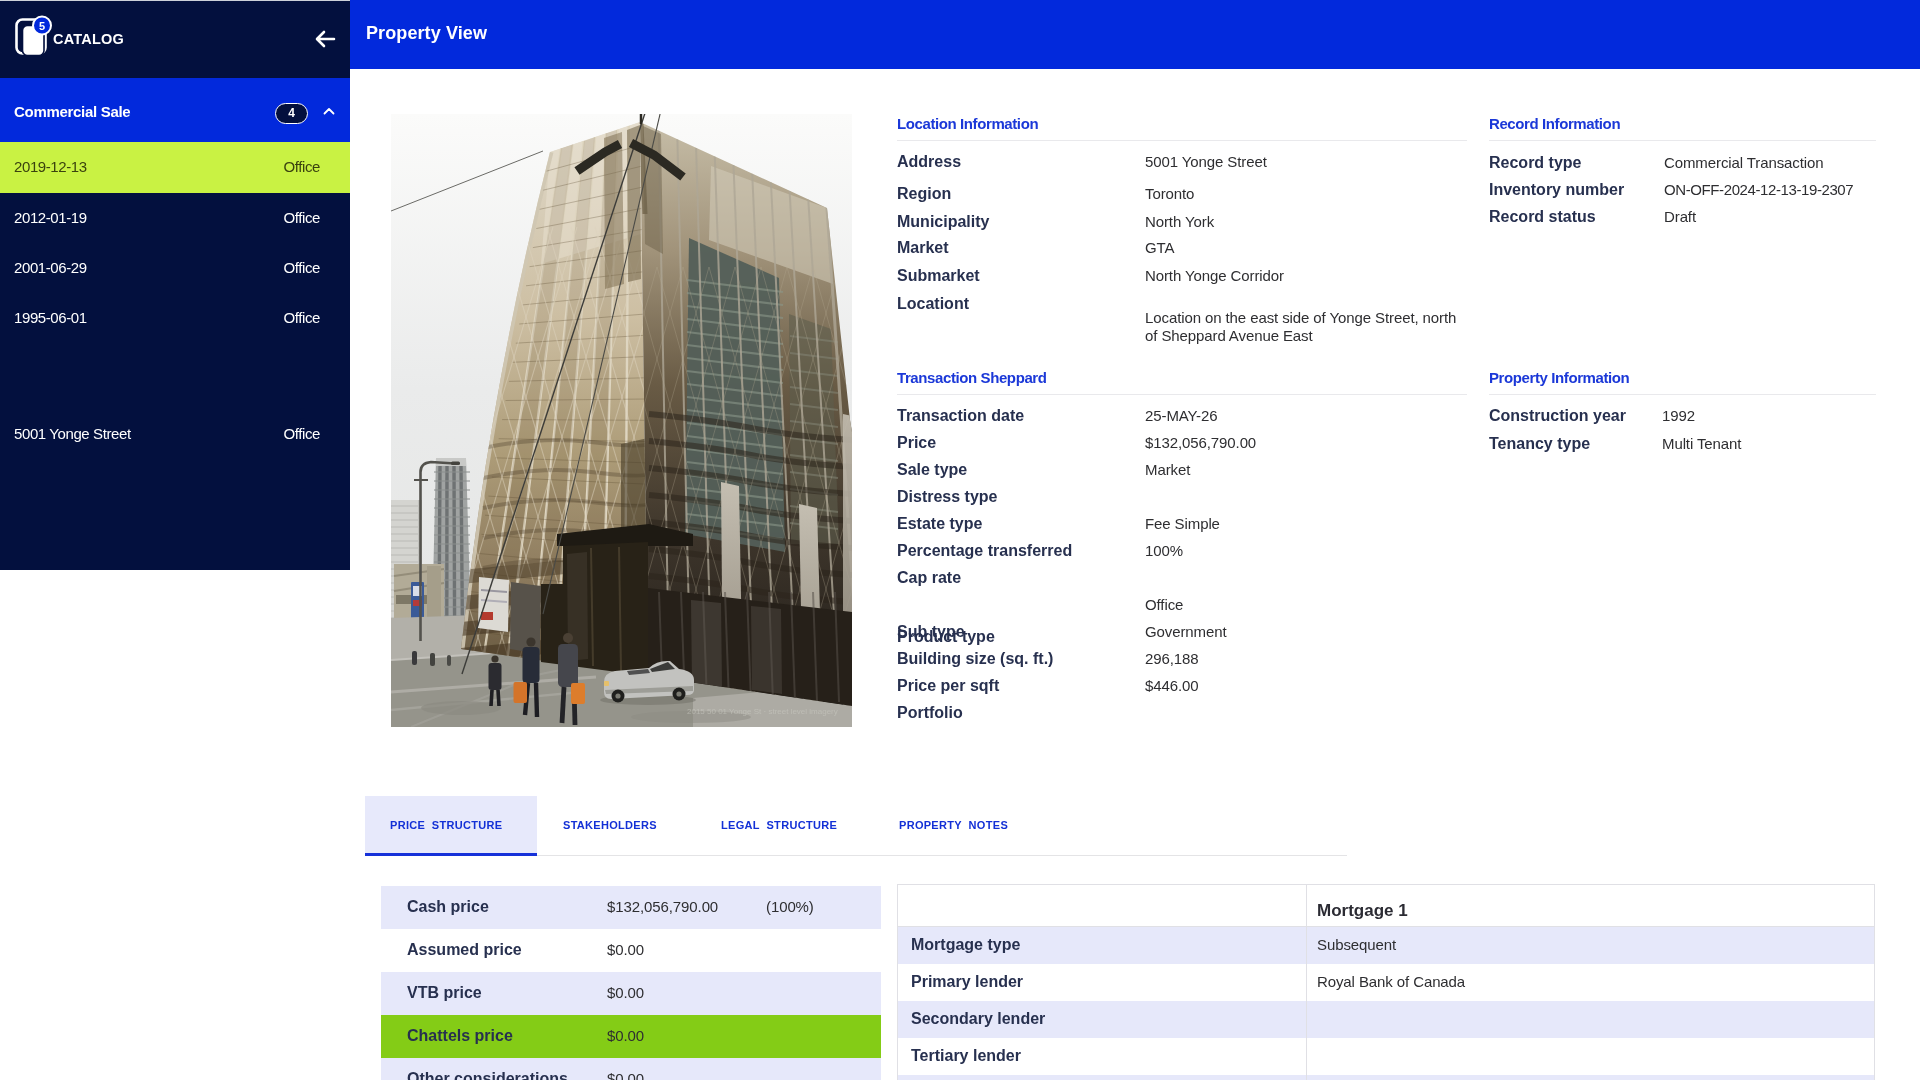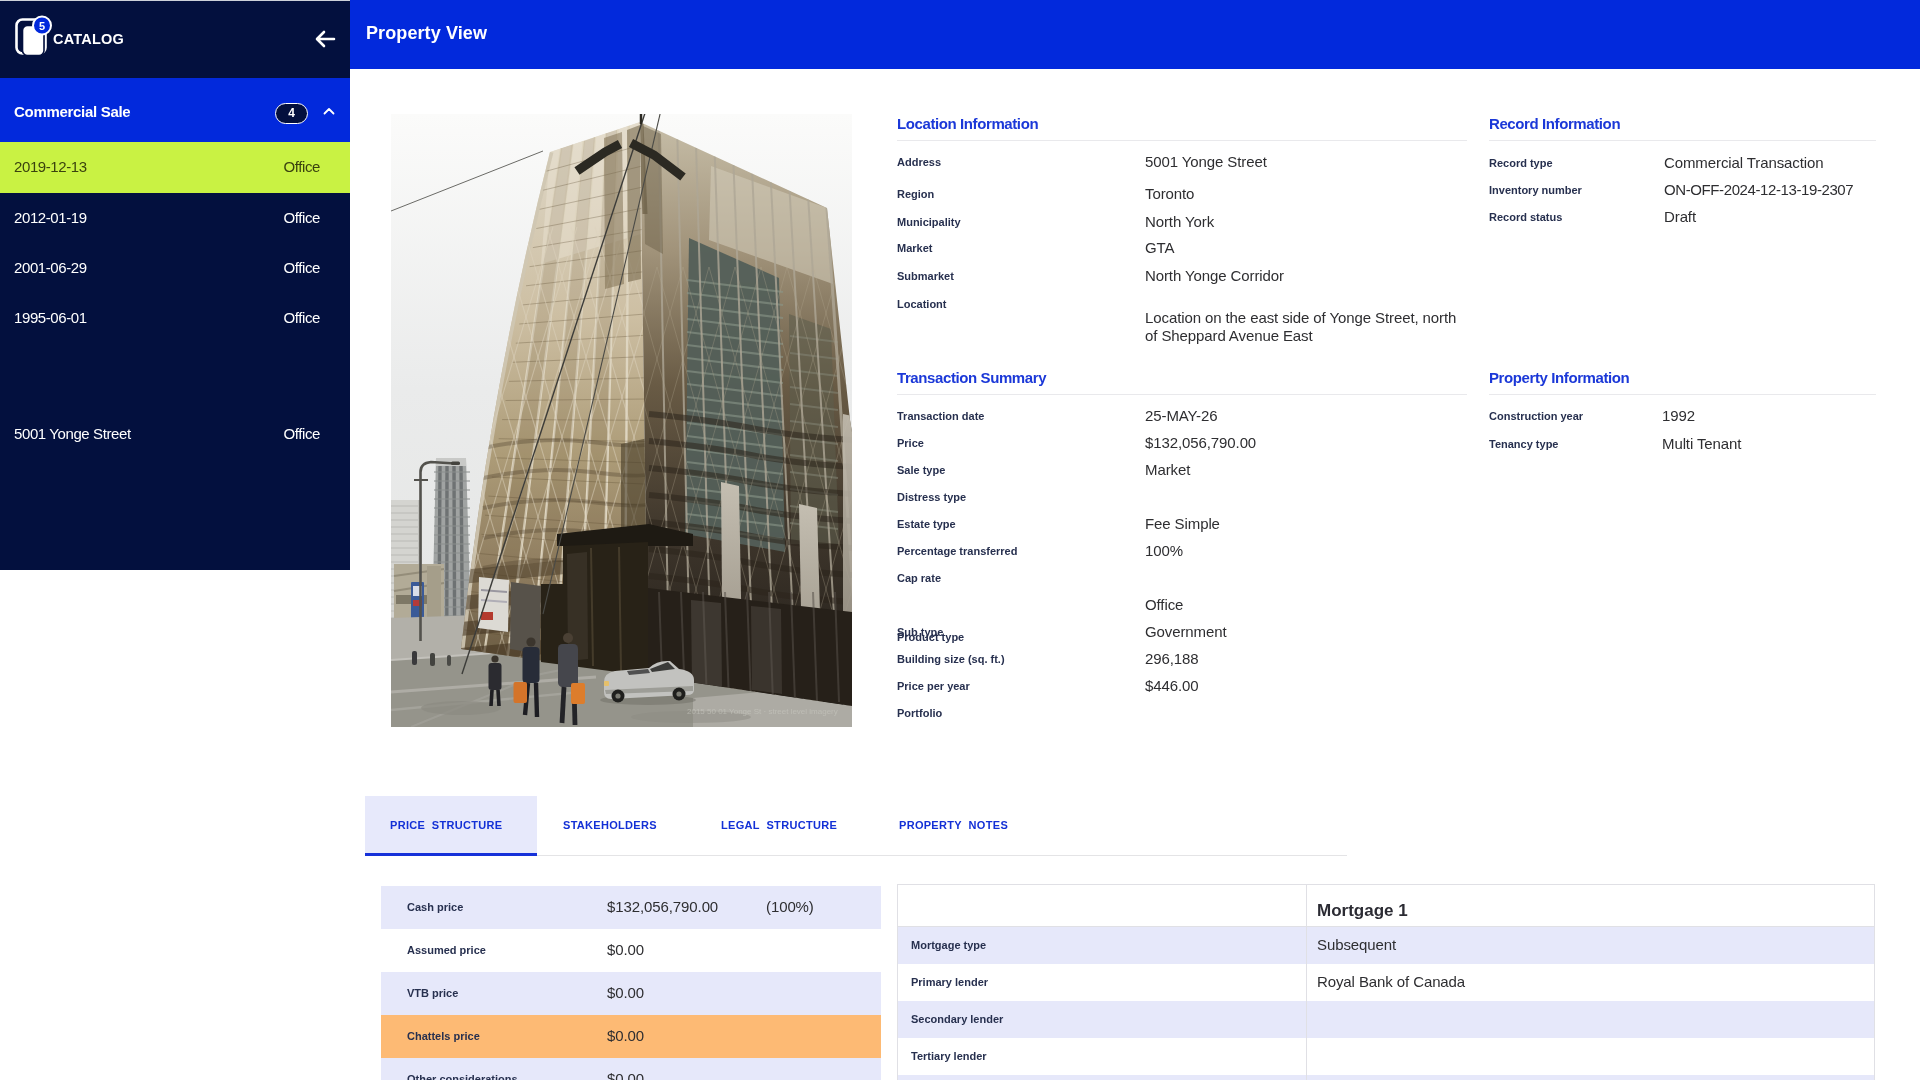--- a/index.html
+++ b/index.html
@@ -1,19 +1,19 @@
 <!DOCTYPE html>
 <html><head>
 <meta charset="utf-8">
 <style>
 * { margin:0; padding:0; box-sizing:border-box; }
 html,body { width:1920px; height:1080px; overflow:hidden; background:#fff;
   font-family:"Liberation Sans", sans-serif; position:relative; }
 .abs { position:absolute; }
-.lb { position:absolute; font-weight:bold; font-size:11px; color:#27304f; line-height:18px; letter-spacing:0px; white-space:nowrap; }
+.lb { position:absolute; font-weight:bold; font-size:16px; color:#27304f; line-height:18px; letter-spacing:0px; white-space:nowrap; }
 .vl { position:absolute; font-size:15px; color:#2e2e31; line-height:18px; letter-spacing:-0.1px; white-space:nowrap; }
 .h2 { position:absolute; font-size:15px; color:#1b38d8; font-weight:bold; letter-spacing:-0.4px; white-space:nowrap; }
 .hr { position:absolute; height:1px; background:#e9e9ec; }
 .tab { position:absolute; font-size:11px; font-weight:bold; color:#1330d6; letter-spacing:0.3px; white-space:nowrap; }
 </style>
 </head>
 <body>
 
 <div class="abs" style="left:350px; top:0; width:1570px; height:69px; background:#0229dc;"></div>
 <div class="abs" style="left:366px; top:23px; font-size:18px; font-weight:bold; color:#fff; letter-spacing:0.1px;">Property View</div>
@@ -80,41 +80,41 @@
 
 <div class="h2" style="left:1489px; top:115px;">Record Information</div>
 <div class="hr" style="left:1489px; top:140px; width:387px;"></div>
 <div class="lb" style="left:1489px; top:154px;">Record type</div>
 <div class="vl" style="left:1664px; top:154px;">Commercial Transaction</div>
 <div class="lb" style="left:1489px; top:181px;">Inventory number</div>
 <div class="vl" style="left:1664px; top:181px;letter-spacing:-0.4px;">ON-OFF-2024-12-13-19-2307</div>
 <div class="lb" style="left:1489px; top:208px;">Record status</div>
 <div class="vl" style="left:1664px; top:208px;">Draft</div>
 
-<div class="h2" style="left:897px; top:369px;">Transaction Summary</div>
+<div class="h2" style="left:897px; top:369px;">Transaction Sheppard</div>
 <div class="hr" style="left:897px; top:394px; width:570px;"></div>
 <div class="lb" style="left:897px; top:407px;">Transaction date</div>
 <div class="vl" style="left:1145px; top:407px;">25-MAY-26</div>
 <div class="lb" style="left:897px; top:434px;">Price</div>
 <div class="vl" style="left:1145px; top:434px;">$132,056,790.00</div>
 <div class="lb" style="left:897px; top:461px;">Sale type</div>
 <div class="vl" style="left:1145px; top:461px;">Market</div>
 <div class="lb" style="left:897px; top:488px;">Distress type</div>
 <div class="lb" style="left:897px; top:515px;">Estate type</div>
 <div class="vl" style="left:1145px; top:515px;">Fee Simple</div>
 <div class="lb" style="left:897px; top:542px;">Percentage transferred</div>
 <div class="vl" style="left:1145px; top:542px;">100%</div>
 <div class="lb" style="left:897px; top:569px;">Cap rate</div>
 <div class="lb" style="left:897px; top:596px;margin-top:32px;">Product type</div>
 <div class="vl" style="left:1145px; top:596px;">Office</div>
 <div class="lb" style="left:897px; top:623px;">Sub type</div>
 <div class="vl" style="left:1145px; top:623px;">Government</div>
 <div class="lb" style="left:897px; top:650px;">Building size (sq. ft.)</div>
 <div class="vl" style="left:1145px; top:650px;">296,188</div>
-<div class="lb" style="left:897px; top:677px;">Price per year</div>
+<div class="lb" style="left:897px; top:677px;">Price per sqft</div>
 <div class="vl" style="left:1145px; top:677px;">$446.00</div>
 <div class="lb" style="left:897px; top:704px;">Portfolio</div>
 
 <div class="h2" style="left:1489px; top:369px;">Property Information</div>
 <div class="hr" style="left:1489px; top:394px; width:387px;"></div>
 <div class="lb" style="left:1489px; top:407px;">Construction year</div>
 <div class="vl" style="left:1662px; top:407px;">1992</div>
 <div class="lb" style="left:1489px; top:435px;">Tenancy type</div>
 <div class="vl" style="left:1662px; top:435px;">Multi Tenant</div>
 
@@ -132,21 +132,21 @@
     <div class="vl" style="left:385px; top:12px;">(100%)</div>
   </div>
   <div class="abs" style="left:0; top:43px; width:500px; height:43px; background:#fff;">
     <div class="lb" style="left:26px; top:12px;">Assumed price</div>
     <div class="vl" style="left:226px; top:12px;">$0.00</div>
   </div>
   <div class="abs" style="left:0; top:86px; width:500px; height:43px; background:#e6e8fa;">
     <div class="lb" style="left:26px; top:12px;">VTB price</div>
     <div class="vl" style="left:226px; top:12px;">$0.00</div>
   </div>
-  <div class="abs" style="left:0; top:129px; width:500px; height:43px; background:#fdba74;">
+  <div class="abs" style="left:0; top:129px; width:500px; height:43px; background:#84cc16;">
     <div class="lb" style="left:26px; top:12px;">Chattels price</div>
     <div class="vl" style="left:226px; top:12px;">$0.00</div>
   </div>
   <div class="abs" style="left:0; top:172px; width:500px; height:43px; background:#e6e8fa;">
     <div class="lb" style="left:26px; top:12px;">Other considerations</div>
     <div class="vl" style="left:226px; top:12px;">$0.00</div>
   </div>
 </div>
 
 <div class="abs" style="left:897px; top:884px; width:978px; height:200px; border:1px solid #e0e0e5; border-bottom:none;">

